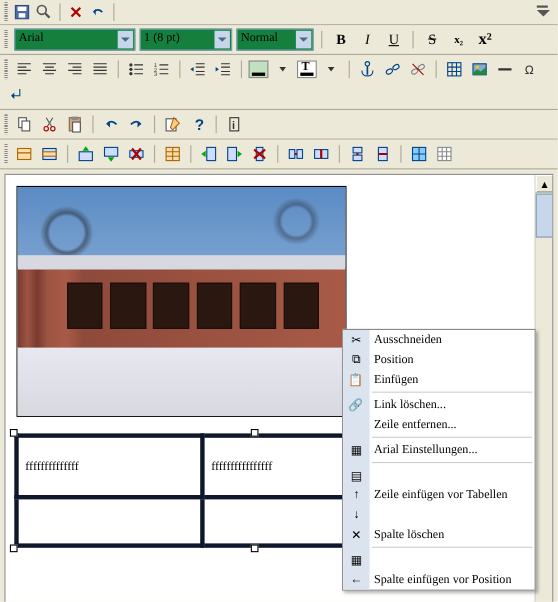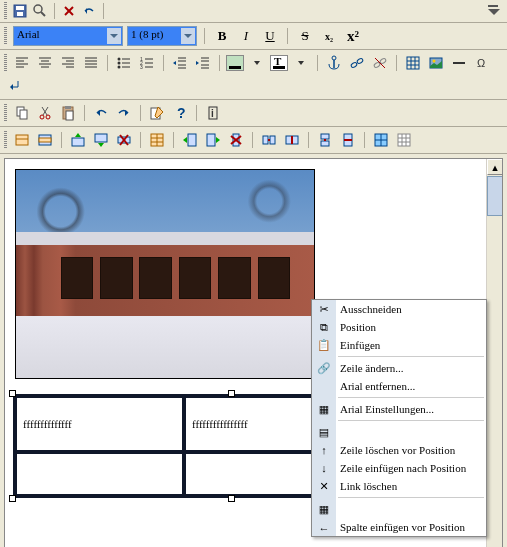--- a/index.html
+++ b/index.html
@@ -3,21 +3,21 @@
 <meta charset="utf-8">
 <style>
 *{box-sizing:border-box;margin:0;padding:0}
 body{font-family:Tahoma,Arial,sans-serif;font-size:11px;background:#ece9d8;width:507px;height:547px;overflow:hidden}
 .topbar{background:#ece9d8;border-bottom:1px solid #aca899;padding:2px 4px;display:flex;align-items:center;gap:2px}
 .tb-btn{width:18px;height:18px;border:1px solid transparent;display:inline-flex;align-items:center;justify-content:center;cursor:pointer}
 .sep{width:1px;height:16px;background:#aca899;margin:0 3px}
 .grip{width:3px;height:18px;background:repeating-linear-gradient(#888 0 1px,transparent 1px 2px);margin-right:2px}
 .spacer{flex:1}
 .tb2{background:#ece9d8;border-bottom:1px solid #aca899;padding:3px 4px;display:flex;align-items:center;gap:4px;flex-wrap:wrap}
-.sel{height:20px;border:1px solid #7f9db9;background:#3b82f6;font:11px Tahoma;padding:1px 16px 1px 3px;position:relative;min-width:60px}
+.sel{height:20px;border:1px solid #7f9db9;background:#15803d;font:11px Tahoma;padding:1px 16px 1px 3px;position:relative;min-width:60px}
 .sel .arr{position:absolute;right:1px;top:1px;width:14px;height:16px;background:#c8d6e9;display:flex;align-items:center;justify-content:center}
 .sel .arr::after{content:"";border:4px solid transparent;border-top-color:#4a6a8a;margin-top:3px}
 .fb{width:20px;height:20px;border:1px solid transparent;display:inline-flex;align-items:center;justify-content:center;font:bold 13px "Times New Roman";cursor:pointer}
 .fb.italic{font-style:italic;font-weight:normal}
 .fb.under{text-decoration:underline;font-weight:normal}
 .fb.strike{text-decoration:line-through;font-weight:normal}
 .colorbox{width:18px;height:16px;border:1px solid #888;background:#fff;position:relative}
 .colorbox::after{content:"";position:absolute;left:2px;right:2px;bottom:1px;height:3px;background:#000}
 .tb3{background:#ece9d8;padding:3px 4px;display:flex;align-items:center;gap:3px;flex-wrap:wrap;border-bottom:1px solid #aca899}
 .ic{width:20px;height:20px;border:1px solid transparent;display:inline-flex;align-items:center;justify-content:center;cursor:pointer}
@@ -82,21 +82,22 @@
       <svg viewBox="0 0 16 16">
         <rect x="2" y="2" width="10" height="2" fill="#555"></rect>
         <path d="M2 6 L8 12 L14 6" fill="#555"></path>
       </svg>
     </span>
 </div>
 
 <div class="tb2">
   <span class="grip"></span>
   <div class="sel" style="width:110px"><span>Arial</span><span class="arr"></span></div>
-  <div class="sel" style="width:70px"><span>1 (8 pt)</span><span class="arr"></span></div>
+  <div class="sel" style="width:84px"><span>1 (8 pt)</span><span class="arr"></span></div>
+  <div class="sel" style="width:70px"><span>Normal</span><span class="arr"></span></div>
   <span class="sep"></span>
   <span class="fb">B</span>
   <span class="fb italic">I</span>
   <span class="fb under">U</span>
   <span class="sep"></span>
   <span class="fb strike">S</span>
   <span class="fb" style="font-size:10px">x₂</span>
   <span class="fb" style="font-size:15px">x²</span>
 </div>
 
@@ -466,46 +467,45 @@
         <span class="mic">⧉</span>
         <span>Position</span>
       </div>
     <div class="mitem">
         <span class="mic">📋</span>
         <span>Einfügen</span>
       </div>
     <div class="mdiv"></div>
     <div class="mitem">
         <span class="mic">🔗</span>
-        <span>Zeile ändern...</span>
+        <span>Link löschen...</span>
       </div>
     <div class="mitem">
         <span class="mic"></span>
-        <span>Arial entfernen...</span>
+        <span>Zeile entfernen...</span>
       </div>
     <div class="mdiv"></div>
     <div class="mitem">
         <span class="mic">▦</span>
         <span>Arial Einstellungen...</span>
       </div>
     <div class="mdiv"></div>
     <div class="mitem">
         <span class="mic">▤</span>
       </div>
     <div class="mitem">
         <span class="mic">↑</span>
-        <span>Zeile löschen vor Position</span>
+        <span>Zeile einfügen vor Tabellen</span>
       </div>
     <div class="mitem">
         <span class="mic">↓</span>
-        <span>Zeile einfügen nach Position</span>
       </div>
     <div class="mitem">
         <span class="mic">✕</span>
-        <span>Link löschen</span>
+        <span>Spalte löschen</span>
       </div>
     <div class="mdiv"></div>
     <div class="mitem">
         <span class="mic">▦</span>
       </div>
     <div class="mitem">
         <span class="mic">←</span>
         <span>Spalte einfügen vor Position</span>
       </div>
 

